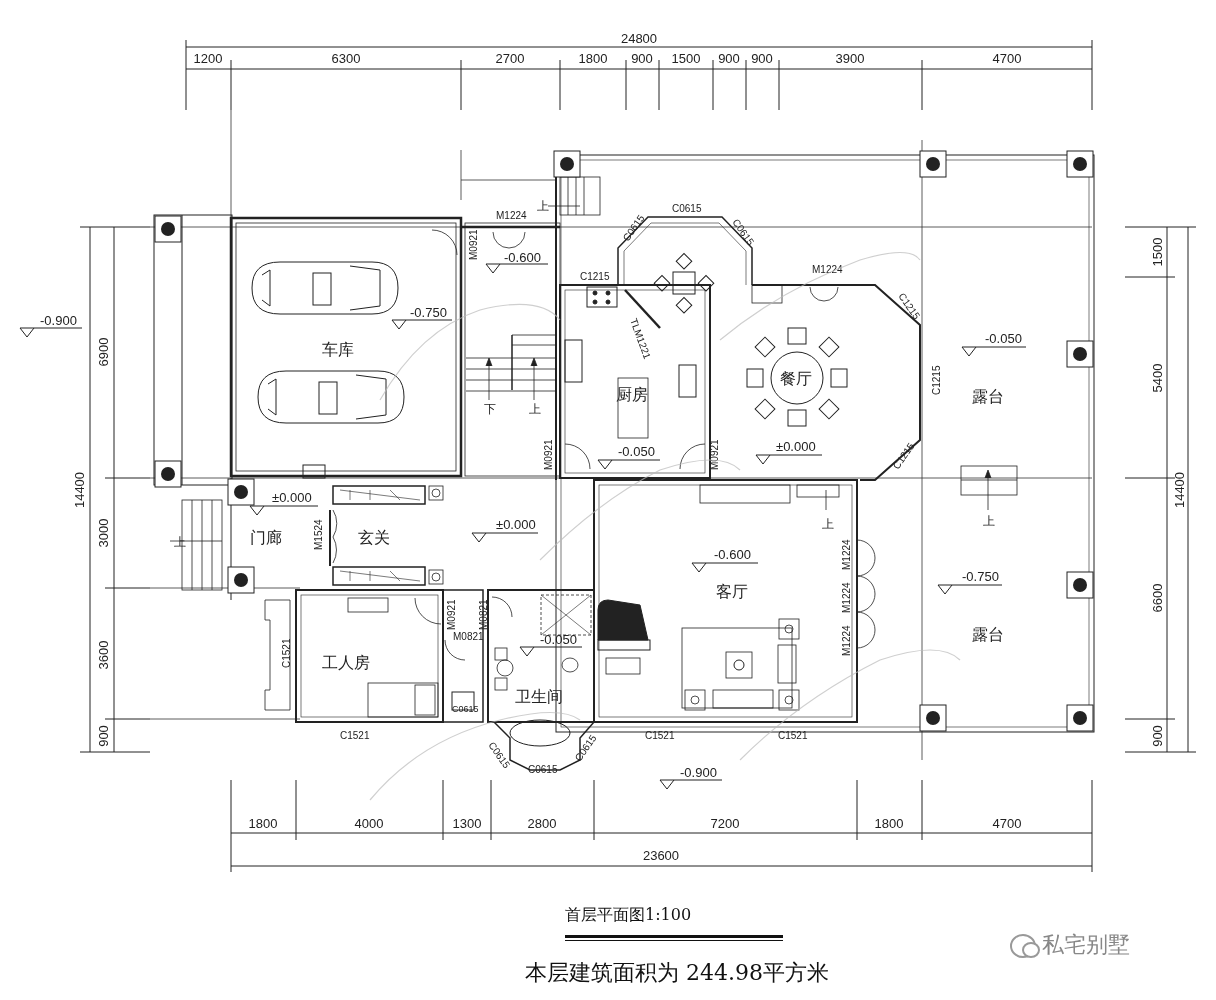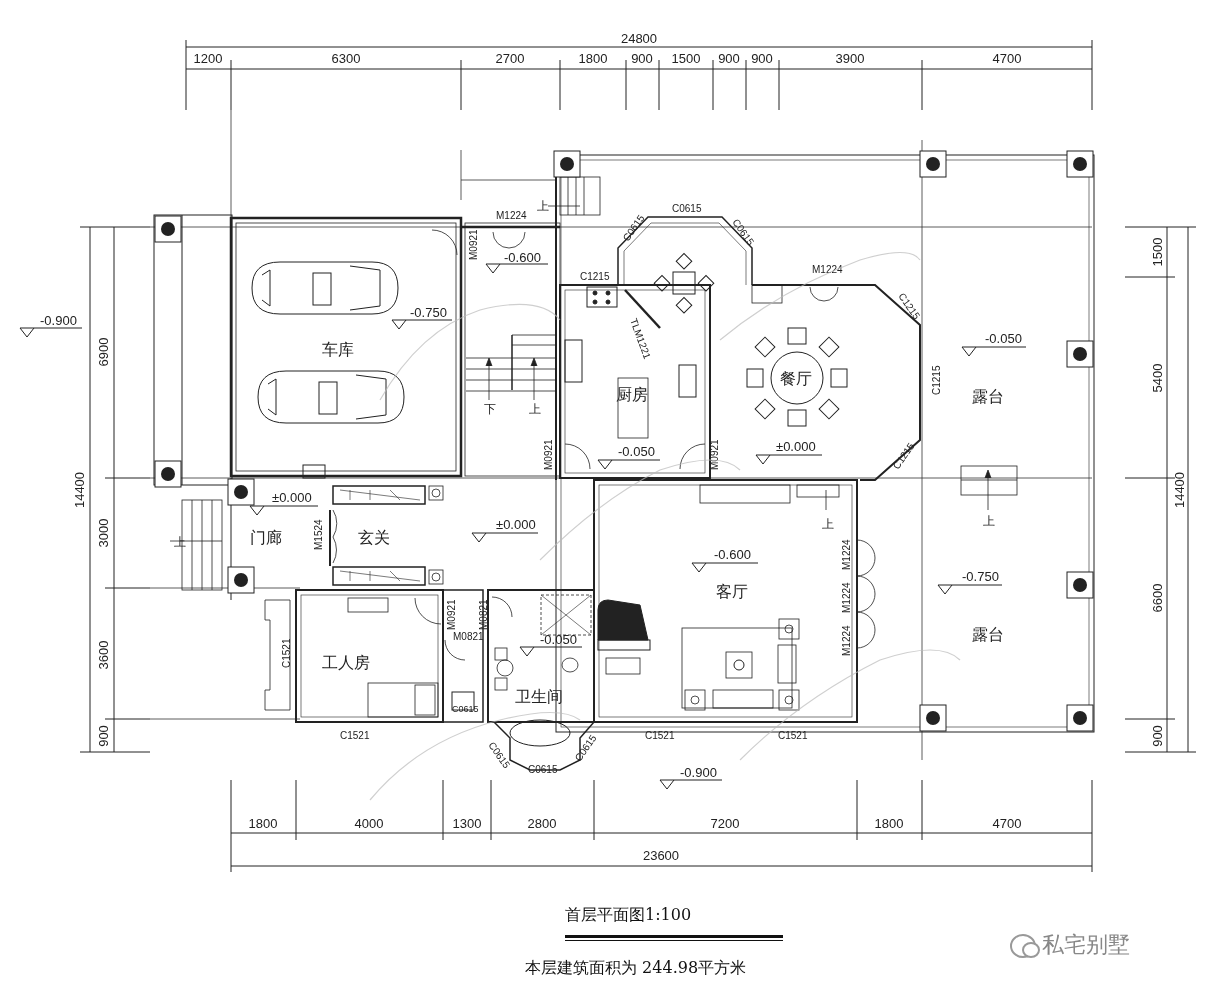--- a/index.html
+++ b/index.html
@@ -5,21 +5,21 @@
   html,body{margin:0;padding:0;background:#ffffff;}
   body{width:1216px;height:1000px;position:relative;overflow:hidden;font-family:"DejaVu Sans",sans-serif;color:#1a1a1a;}
   svg{position:absolute;left:0;top:0;}
   .dim{font-family:"Liberation Sans",sans-serif;font-size:13px;fill:#222;}
   .room{font-family:"DejaVu Sans",sans-serif;font-size:16px;fill:#222;}
   .lbl{font-family:"Liberation Sans",sans-serif;font-size:10px;fill:#222;}
   .elev{font-family:"Liberation Sans",sans-serif;font-size:13px;fill:#222;}
   .title{position:absolute;left:565px;top:905px;font-family:"DejaVu Serif",serif;font-size:16px;color:#111;}
   .title-underline{position:absolute;left:565px;top:935px;width:218px;height:3px;background:#111;}
   .title-underline2{position:absolute;left:565px;top:940px;width:218px;height:1px;background:#111;}
-  .subtitle{position:absolute;left:525px;top:958px;font-family:"DejaVu Serif",serif;font-size:16px;color:#111;}
+  .subtitle{position:absolute;left:525px;top:958px;font-family:"DejaVu Serif",serif;font-size:22px;color:#111;}
   .brand{position:absolute;left:1010px;top:930px;font-family:"DejaVu Sans",sans-serif;font-size:22px;color:#888;}
   .brand-icon{display:inline-block;width:22px;height:20px;border:2px solid #999;border-radius:50%;margin-right:6px;vertical-align:middle;position:relative;}
   .brand-icon::after{content:"";position:absolute;left:10px;top:6px;width:14px;height:12px;border:2px solid #999;border-radius:50%;background:#fff;}
 </style>
 </head>
 <body>
 
 <svg width="1216" height="1000" viewBox="0 0 1216 1000">
   <defs>
     <g id="col">

